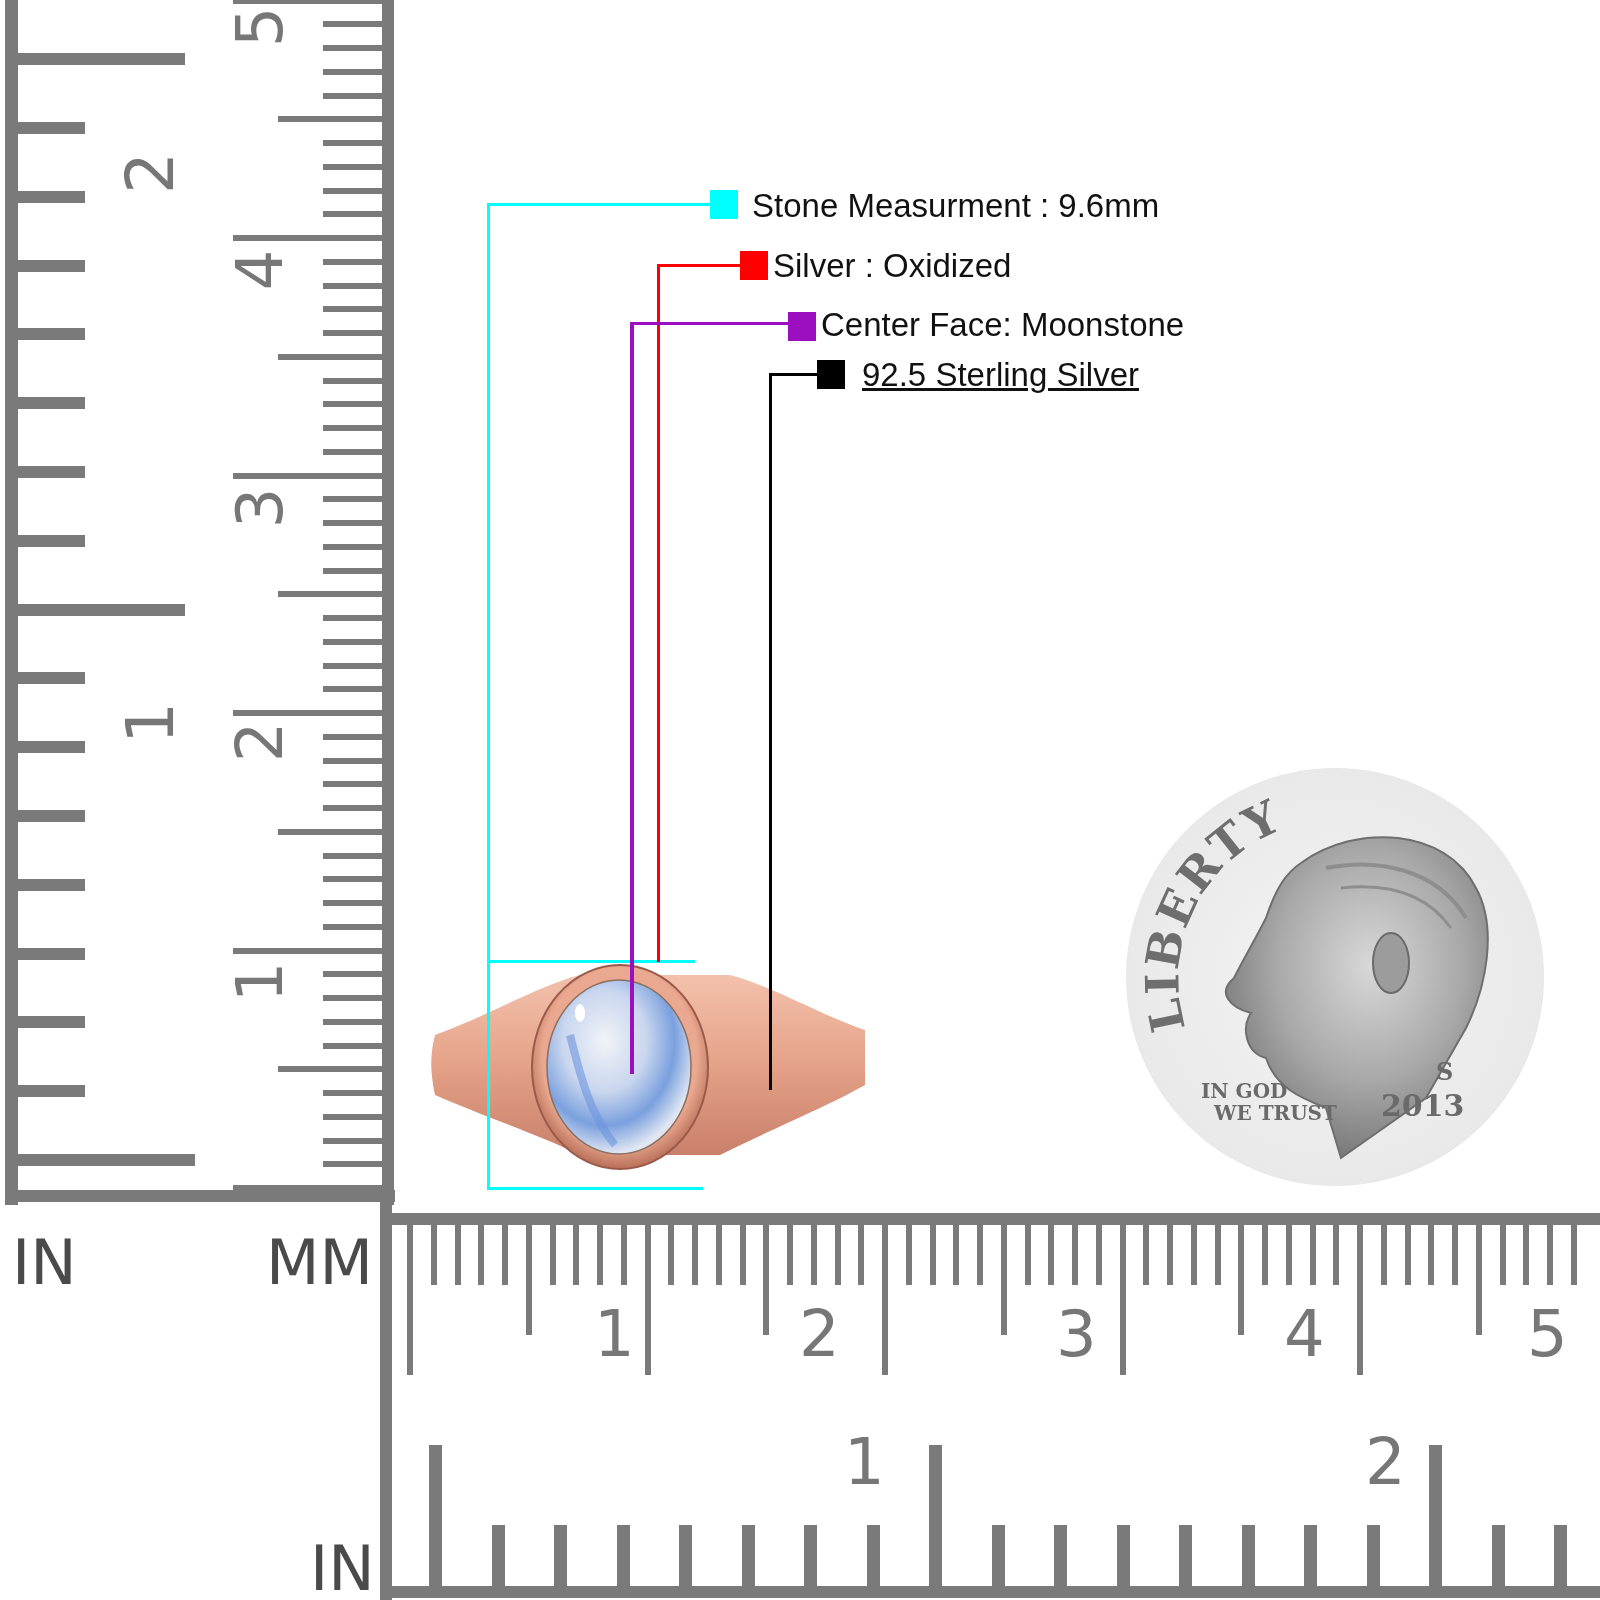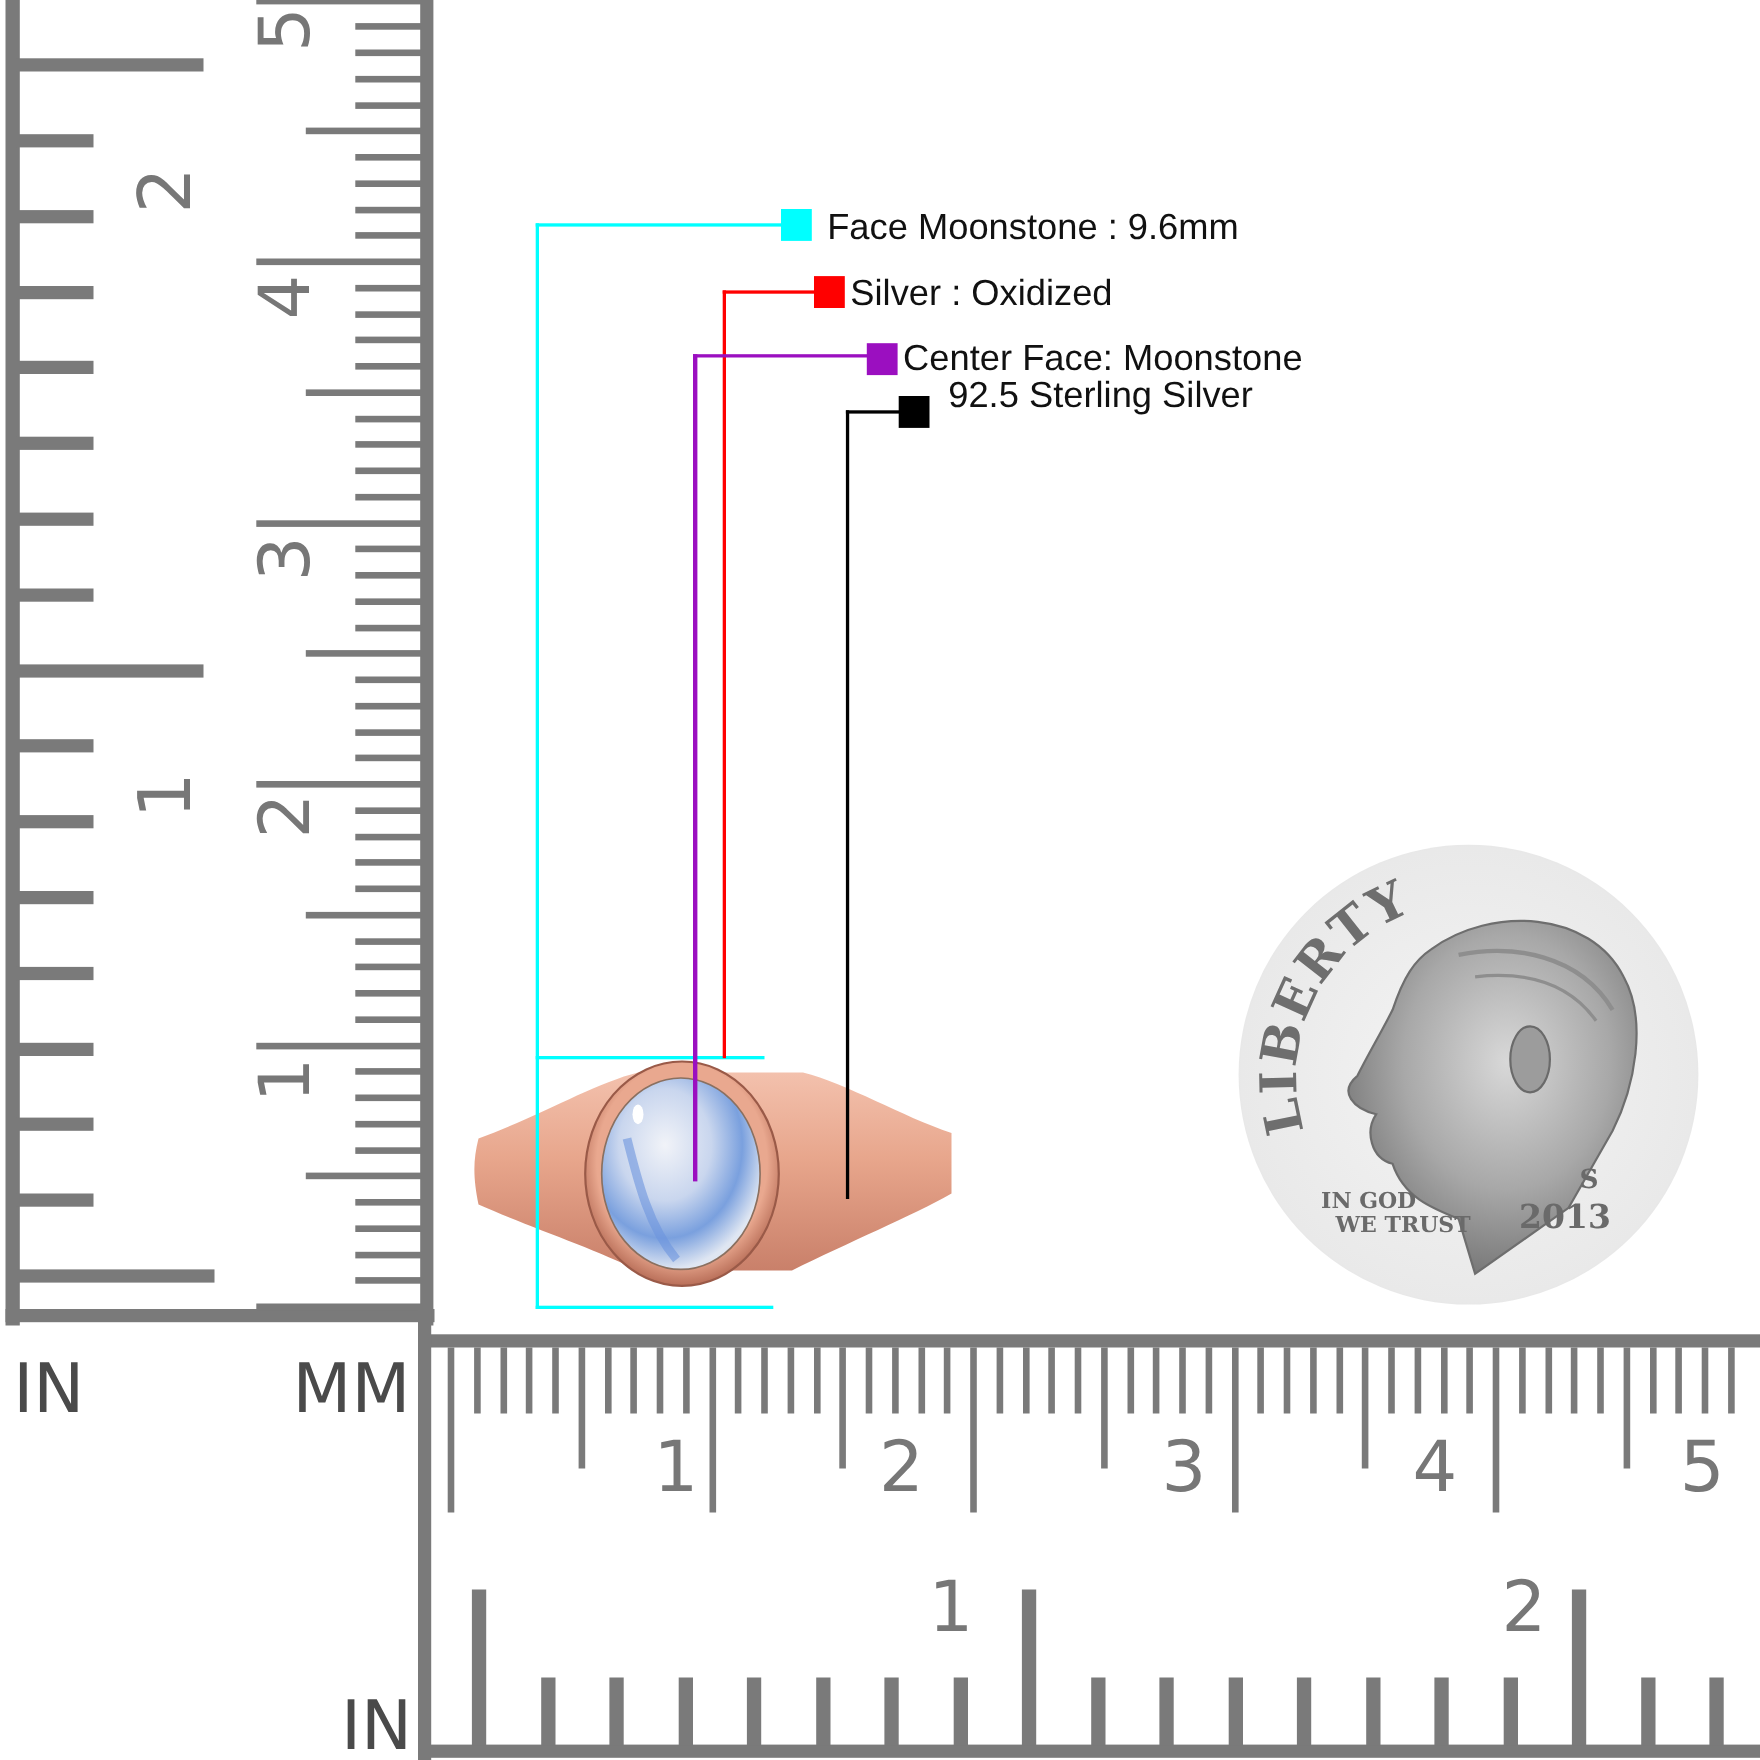--- a/index.html
+++ b/index.html
@@ -245,28 +245,28 @@
     <path d="M140 80 C 150 120, 160 160, 185 190" stroke="#6d95dd" stroke-width="8" fill="none" opacity="0.6"></path>
     <ellipse cx="150" cy="58" rx="5" ry="9" fill="#ffffff"></ellipse>
   </svg>
 </div>
 
 <div class="line" style="left:487px;top:203px;width:3px;height:987px;background:#00FFFF;"></div>
 <div class="line" style="left:487px;top:203px;width:225px;height:3px;background:#00FFFF;"></div>
 <div class="line" style="left:487px;top:960px;width:208px;height:3px;background:#00FFFF;"></div>
 <div class="line" style="left:487px;top:1187px;width:216px;height:3px;background:#00FFFF;"></div>
 <div class="marker" style="left:710px;top:190px;background:#00FFFF;"></div>
-<div class="callout-label" style="left:752px;top:189px;">Face Moonstone : 9.6mm</div>
+<div class="callout-label" style="left:752px;top:189px;">Stone Measurment : 9.6mm</div>
 
 <div class="line" style="left:657px;top:264px;width:3px;height:698px;background:#FF0000;"></div>
 <div class="line" style="left:657px;top:264px;width:84px;height:3px;background:#FF0000;"></div>
 <div class="marker" style="left:740px;top:251px;background:#FF0000;"></div>
 <div class="callout-label" style="left:773px;top:249px;">Silver : Oxidized</div>
 
 <div class="line" style="left:630px;top:322px;width:4px;height:752px;background:#9B0FC0;"></div>
 <div class="line" style="left:630px;top:322px;width:160px;height:3px;background:#9B0FC0;"></div>
 <div class="marker" style="left:788px;top:312px;background:#9B0FC0;"></div>
 <div class="callout-label" style="left:821px;top:308px;">Center Face: Moonstone</div>
 
 <div class="line" style="left:769px;top:373px;width:3px;height:717px;background:#000;"></div>
 <div class="line" style="left:769px;top:373px;width:50px;height:3px;background:#000;"></div>
 <div class="marker" style="left:817px;top:360px;background:#000;"></div>
-<div class="callout-label" style="left:862px;top:342px;">92.5 Sterling Silver</div>
+<div class="callout-label" style="left:862px;top:358px;text-decoration:underline;">92.5 Sterling Silver</div>
 
 </body></html>

